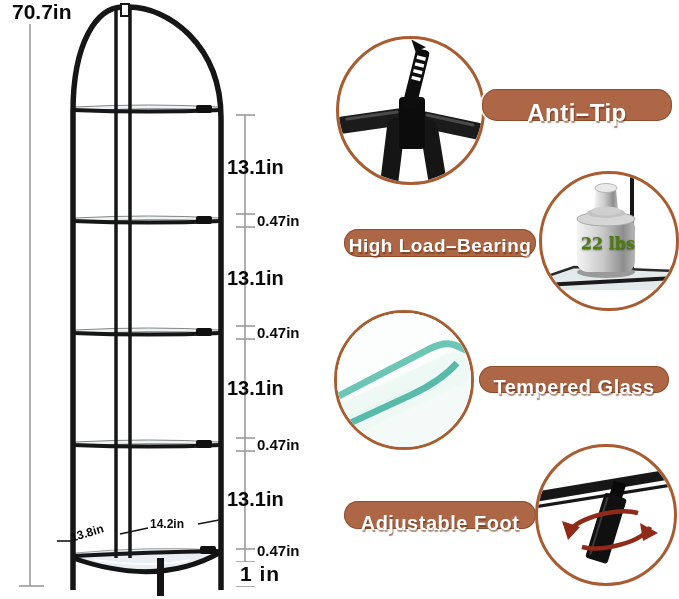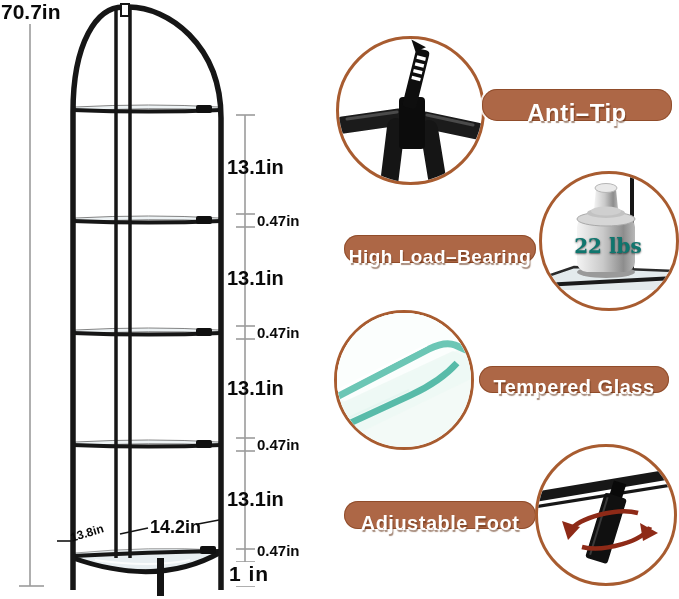--- a/index.html
+++ b/index.html
@@ -1,30 +1,30 @@
 <!DOCTYPE html>
 <html><head>
 <meta charset="utf-8">
 <style>
   html,body{margin:0;padding:0;background:#fff;}
   #canvas{position:relative;width:679px;height:599px;background:#ffffff;overflow:hidden;
           font-family:"Liberation Sans",sans-serif;}
   svg{display:block;}
   .abs{position:absolute;}
   .dim{position:absolute;color:#0a0a0a;font-weight:800;white-space:nowrap;z-index:3;}
-  .dim.onwhite{background:#fff;padding:0 1px;}
+  .dim.onwhite{background:#fff;padding:0 12px;}
   .pill{position:absolute;display:flex;align-items:center;justify-content:center;
         background:#ad6746;border-radius:15px;z-index:2;
         box-shadow:0 0 0 2px rgba(255,255,255,0.85), inset 0 0 0 1px rgba(120,55,20,0.55);}
   .pill span{color:#ffffff;font-weight:bold;letter-spacing:0.5px;
         text-shadow:1px 2px 1px rgba(93,44,14,0.55);white-space:nowrap;margin-top:16px;}
   .callout-circle{position:absolute;border-radius:50%;border:3px solid #a85c30;
         background:#fff;overflow:hidden;z-index:2;}
   .badge-22{position:absolute;left:22px;top:60px;width:88px;text-align:center;
-        font-family:"DejaVu Serif",serif;font-weight:bold;font-size:20px;color:#0f766e;
+        font-family:"DejaVu Serif",serif;font-weight:bold;font-size:16px;color:#4d7c0f;
         text-shadow:0 1px 2px rgba(0,0,0,0.6);z-index:2;}
 </style>
 </head>
 <body>
 
 <div id="canvas">
 
   <svg class="abs" style="left:0;top:0;" width="330" height="599" viewBox="0 0 330 599">
 
     <g stroke="#9b9b9b" stroke-width="1.6">
@@ -95,21 +95,21 @@
   <div class="dim" style="left:227px;top:267px;font-size:20px;">13.1in</div>
   <div class="dim" style="left:227px;top:377px;font-size:20px;">13.1in</div>
   <div class="dim" style="left:227px;top:488px;font-size:20px;">13.1in</div>
 
   <div class="dim" style="left:257px;top:212px;font-size:15px;">0.47in</div>
   <div class="dim" style="left:257px;top:324px;font-size:15px;">0.47in</div>
   <div class="dim" style="left:257px;top:436px;font-size:15px;">0.47in</div>
   <div class="dim" style="left:257px;top:542px;font-size:15px;">0.47in</div>
 
   <div class="dim onwhite" style="left:228px;top:562px;font-size:21px;letter-spacing:1px;">1 in</div>
-  <div class="dim" style="left:150px;top:517px;font-size:18px;">14.2in</div>
+  <div class="dim" style="left:150px;top:517px;font-size:12px;">14.2in</div>
   <div class="dim" style="left:70px;top:526px;font-size:12px;transform:rotate(-17deg);">13.8in</div>
 
   <div class="callout-circle" style="left:336px;top:36px;width:143px;height:143px;">
     <svg width="143" height="143" viewBox="0 0 143 143">
       <g stroke-linecap="round">
         <line x1="4" y1="86" x2="60" y2="78" stroke="#1b1b1b" stroke-width="17"></line>
         <line x1="86" y1="81" x2="138" y2="92" stroke="#1b1b1b" stroke-width="17"></line>
         <line x1="57" y1="88" x2="50" y2="145" stroke="#151515" stroke-width="18"></line>
         <line x1="90" y1="90" x2="99" y2="145" stroke="#151515" stroke-width="18"></line>
         <line x1="8" y1="80" x2="58" y2="73" stroke="#4a4a4a" stroke-width="3"></line>
@@ -123,21 +123,21 @@
         <rect x="72.5" y="24" width="9" height="3.5" fill="#ffffff"></rect>
         <rect x="72.5" y="31" width="9" height="3.5" fill="#ffffff"></rect>
         <rect x="72.5" y="38" width="9" height="3.5" fill="#ffffff"></rect>
       </g>
     </svg>
   </div>
   <div class="pill" style="left:482px;top:89px;width:190px;height:32px;">
     <span style="font-size:24px;">Anti–Tip</span>
   </div>
 
-  <div class="pill" style="left:344px;top:235px;width:192px;height:28px;">
+  <div class="pill" style="left:344px;top:229px;width:192px;height:28px;align-items:flex-end;">
     <span style="font-size:19px;">High Load–Bearing</span>
   </div>
   <div class="callout-circle" style="left:539px;top:171px;width:134px;height:134px;">
     <svg width="134" height="134" viewBox="0 0 134 134">
       <defs>
         <linearGradient id="wg" x1="0" y1="0" x2="1" y2="0">
           <stop offset="0" stop-color="#f4f4f4"></stop>
           <stop offset="0.45" stop-color="#c9c9c9"></stop>
           <stop offset="0.8" stop-color="#8d8d8d"></stop>
           <stop offset="1" stop-color="#b8b8b8"></stop>

